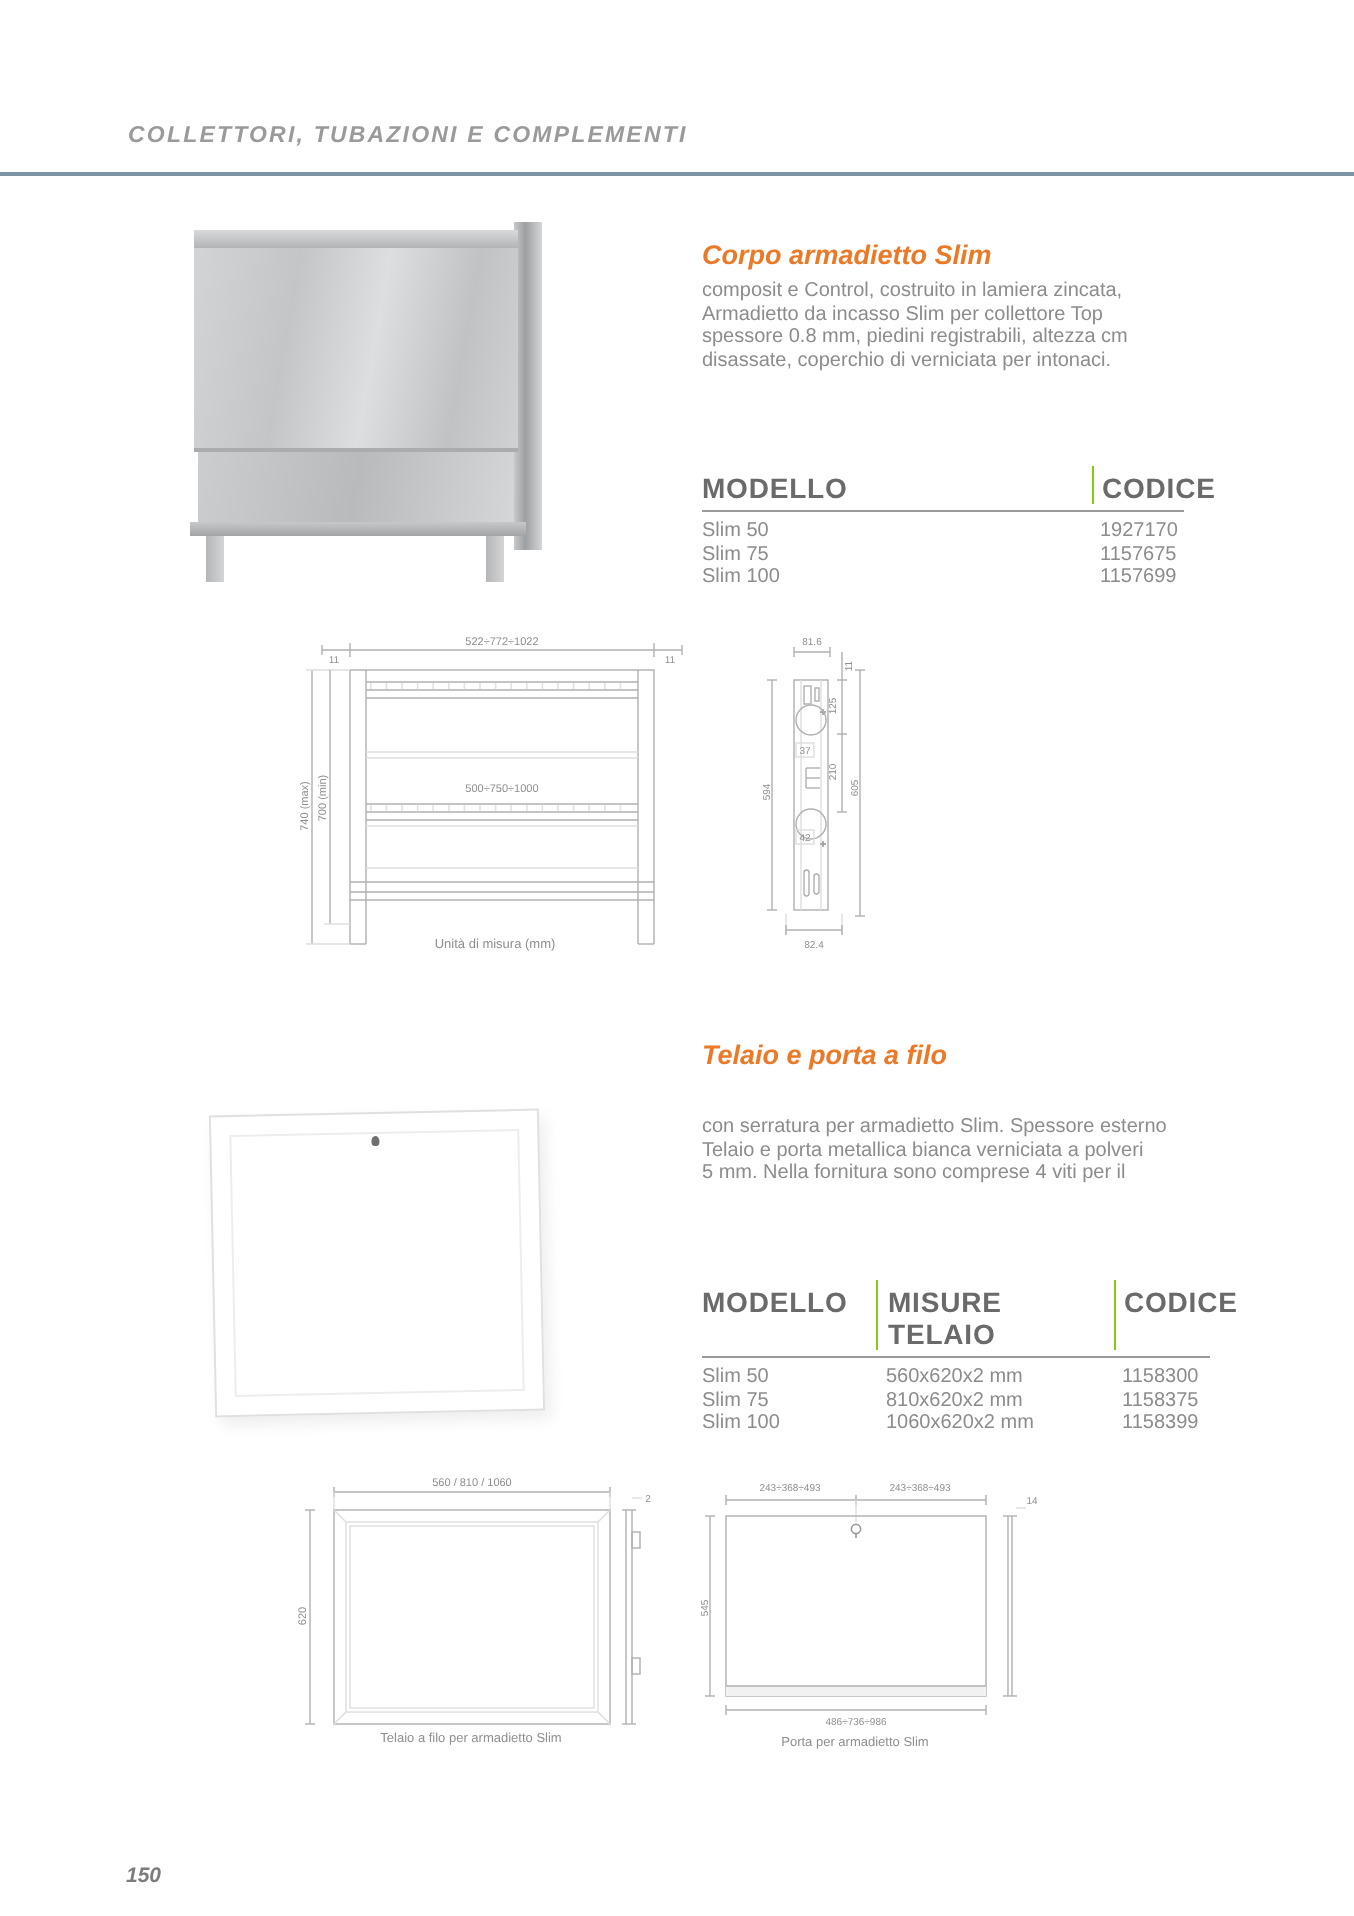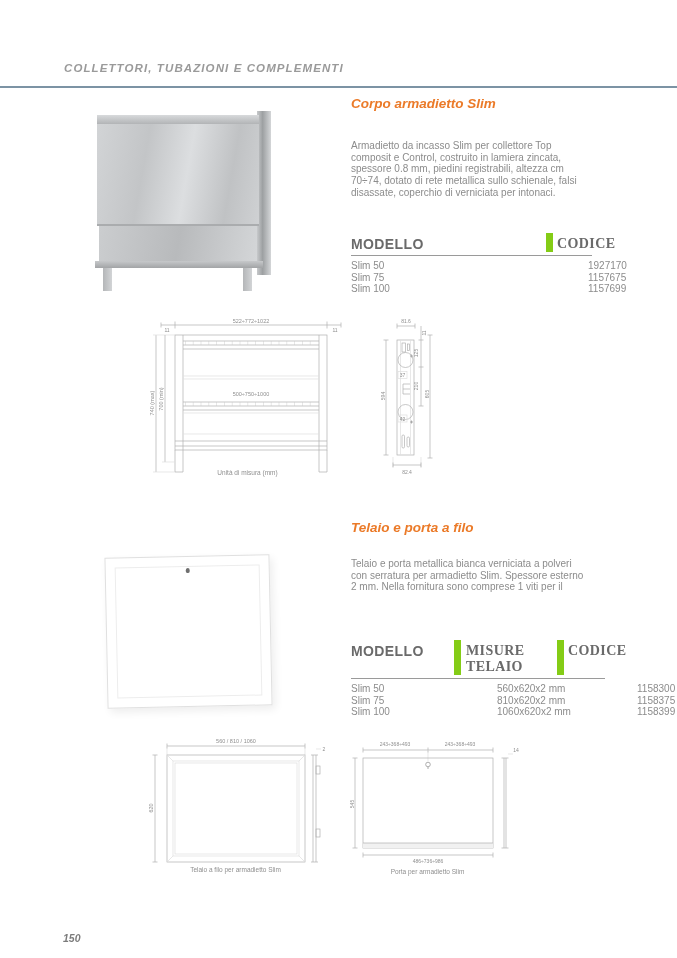--- a/index.html
+++ b/index.html
@@ -12,26 +12,26 @@
   .header-rule  { left:0; top:86px; width:677px; height:2px; background:#7c93a4; }
 
   .sec-title { font-size:13.5px; font-weight:bold; font-style:italic; color:#eb7a28; }
   .desc      { font-size:10px; line-height:11.7px; color:#8c8c8c; }
   .desc div  { white-space:nowrap; }
 
   .tbl { font-size:10px; color:#8c8c8c; }
   .tbl-head { display:grid; border-bottom:1.5px solid #9a9a9a; padding-bottom:3px; }
   .tbl-head span { font-size:14px; font-weight:bold; color:#6a6a6a; letter-spacing:0.4px; padding-top:3px; }
   .tbl-body { margin-top:4px; }
-  .tbl-row  { display:grid; line-height:11.7px;gap:38px; }
+  .tbl-row  { display:grid; line-height:11.7px; }
   .t1 .tbl-head, .t1 .tbl-row { grid-template-columns:195px 46px; }
   .t2 .tbl-head, .t2 .tbl-row { grid-template-columns:87px 119px 48px; }
-  .div-l { border-left:7px solid #84cc16; padding-left:4px;font-family:Liberation Serif, serif; }
+  .div-l { border-left:1px solid #84cc16; padding-left:4px; }
   .pad-l { padding-left:4px; }
-  .pad-l5 { padding-left:5px;margin-left:16px; }
+  .pad-l5 { padding-left:5px; }
 
   
   .cab { left:97px; top:109px; width:182px; height:182px; }
   .cab div { position:absolute; }
   .cab-flange { left:160px; top:2px; width:14px; height:164px;
                 background:linear-gradient(90deg,#c7c9cb,#9da0a2 40%,#d4d6d8); }
   .cab-top   { left:0; top:6px; width:162px; height:9px; background:linear-gradient(#d8dadc,#b2b4b6); }
   .cab-back  { left:0; top:15px; width:162px; height:100px;
                background:linear-gradient(100deg,#d2d4d6 0%,#c3c5c7 30%,#dcdee0 55%,#c0c2c4 80%,#cfd1d3 100%); }
   .cab-seam  { left:0; top:115px; width:162px; height:2px; background:#aaacae; }
@@ -73,26 +73,25 @@
     <div class="cab-flange"></div>
     <div class="cab-top"></div>
     <div class="cab-back"></div>
     <div class="cab-seam"></div>
     <div class="cab-lower"></div>
     <div class="cab-bar"></div>
     <div class="cab-leg-l"></div>
     <div class="cab-leg-r"></div>
   </div>
 
-  <div class="abs sec-title" style="left:351px;top:96px">Corpo armadietto Slim</div>
+  <div class="abs sec-title" style="left:351px;top:120px">Corpo armadietto Slim</div>
   <div class="abs desc" style="left:351px;top:140px">
+    <div>composit e Control, costruito in lamiera zincata,</div>
     <div>Armadietto da incasso Slim per collettore Top</div>
-    <div>composit e Control, costruito in lamiera zincata,</div>
     <div>spessore 0.8 mm, piedini registrabili, altezza cm</div>
-    <div>70÷74, dotato di rete metallica sullo schienale, falsi</div>
     <div>disassate, coperchio di verniciata per intonaci.</div>
   </div>
 
   <div class="abs tbl t1" style="left:351px;top:233px;width:241px">
     <div class="tbl-head">
       <span>MODELLO</span>
       <span class="div-l">CODICE</span>
     </div>
     <div class="tbl-body">
       <div class="tbl-row">
@@ -212,23 +211,23 @@
     <text class="dim dim5" x="26" y="158" text-anchor="middle">82.4</text>
   </svg>
 
   <div class="abs door">
     <div class="door-inner"></div>
     <div class="door-keyhole"></div>
   </div>
 
   <div class="abs sec-title" style="left:351px;top:520px">Telaio e porta a filo</div>
   <div class="abs desc" style="left:351px;top:558px">
+    <div>con serratura per armadietto Slim. Spessore esterno</div>
     <div>Telaio e porta metallica bianca verniciata a polveri</div>
-    <div>con serratura per armadietto Slim. Spessore esterno</div>
-    <div>2 mm. Nella fornitura sono comprese 1 viti per il</div>
+    <div>5 mm. Nella fornitura sono comprese 4 viti per il</div>
   </div>
 
   <div class="abs tbl t2" style="left:351px;top:640px;width:254px">
     <div class="tbl-head">
       <span>MODELLO</span>
       <span class="div-l pad-l5">MISURE TELAIO</span>
       <span class="div-l">CODICE</span>
     </div>
     <div class="tbl-body">
       <div class="tbl-row">

